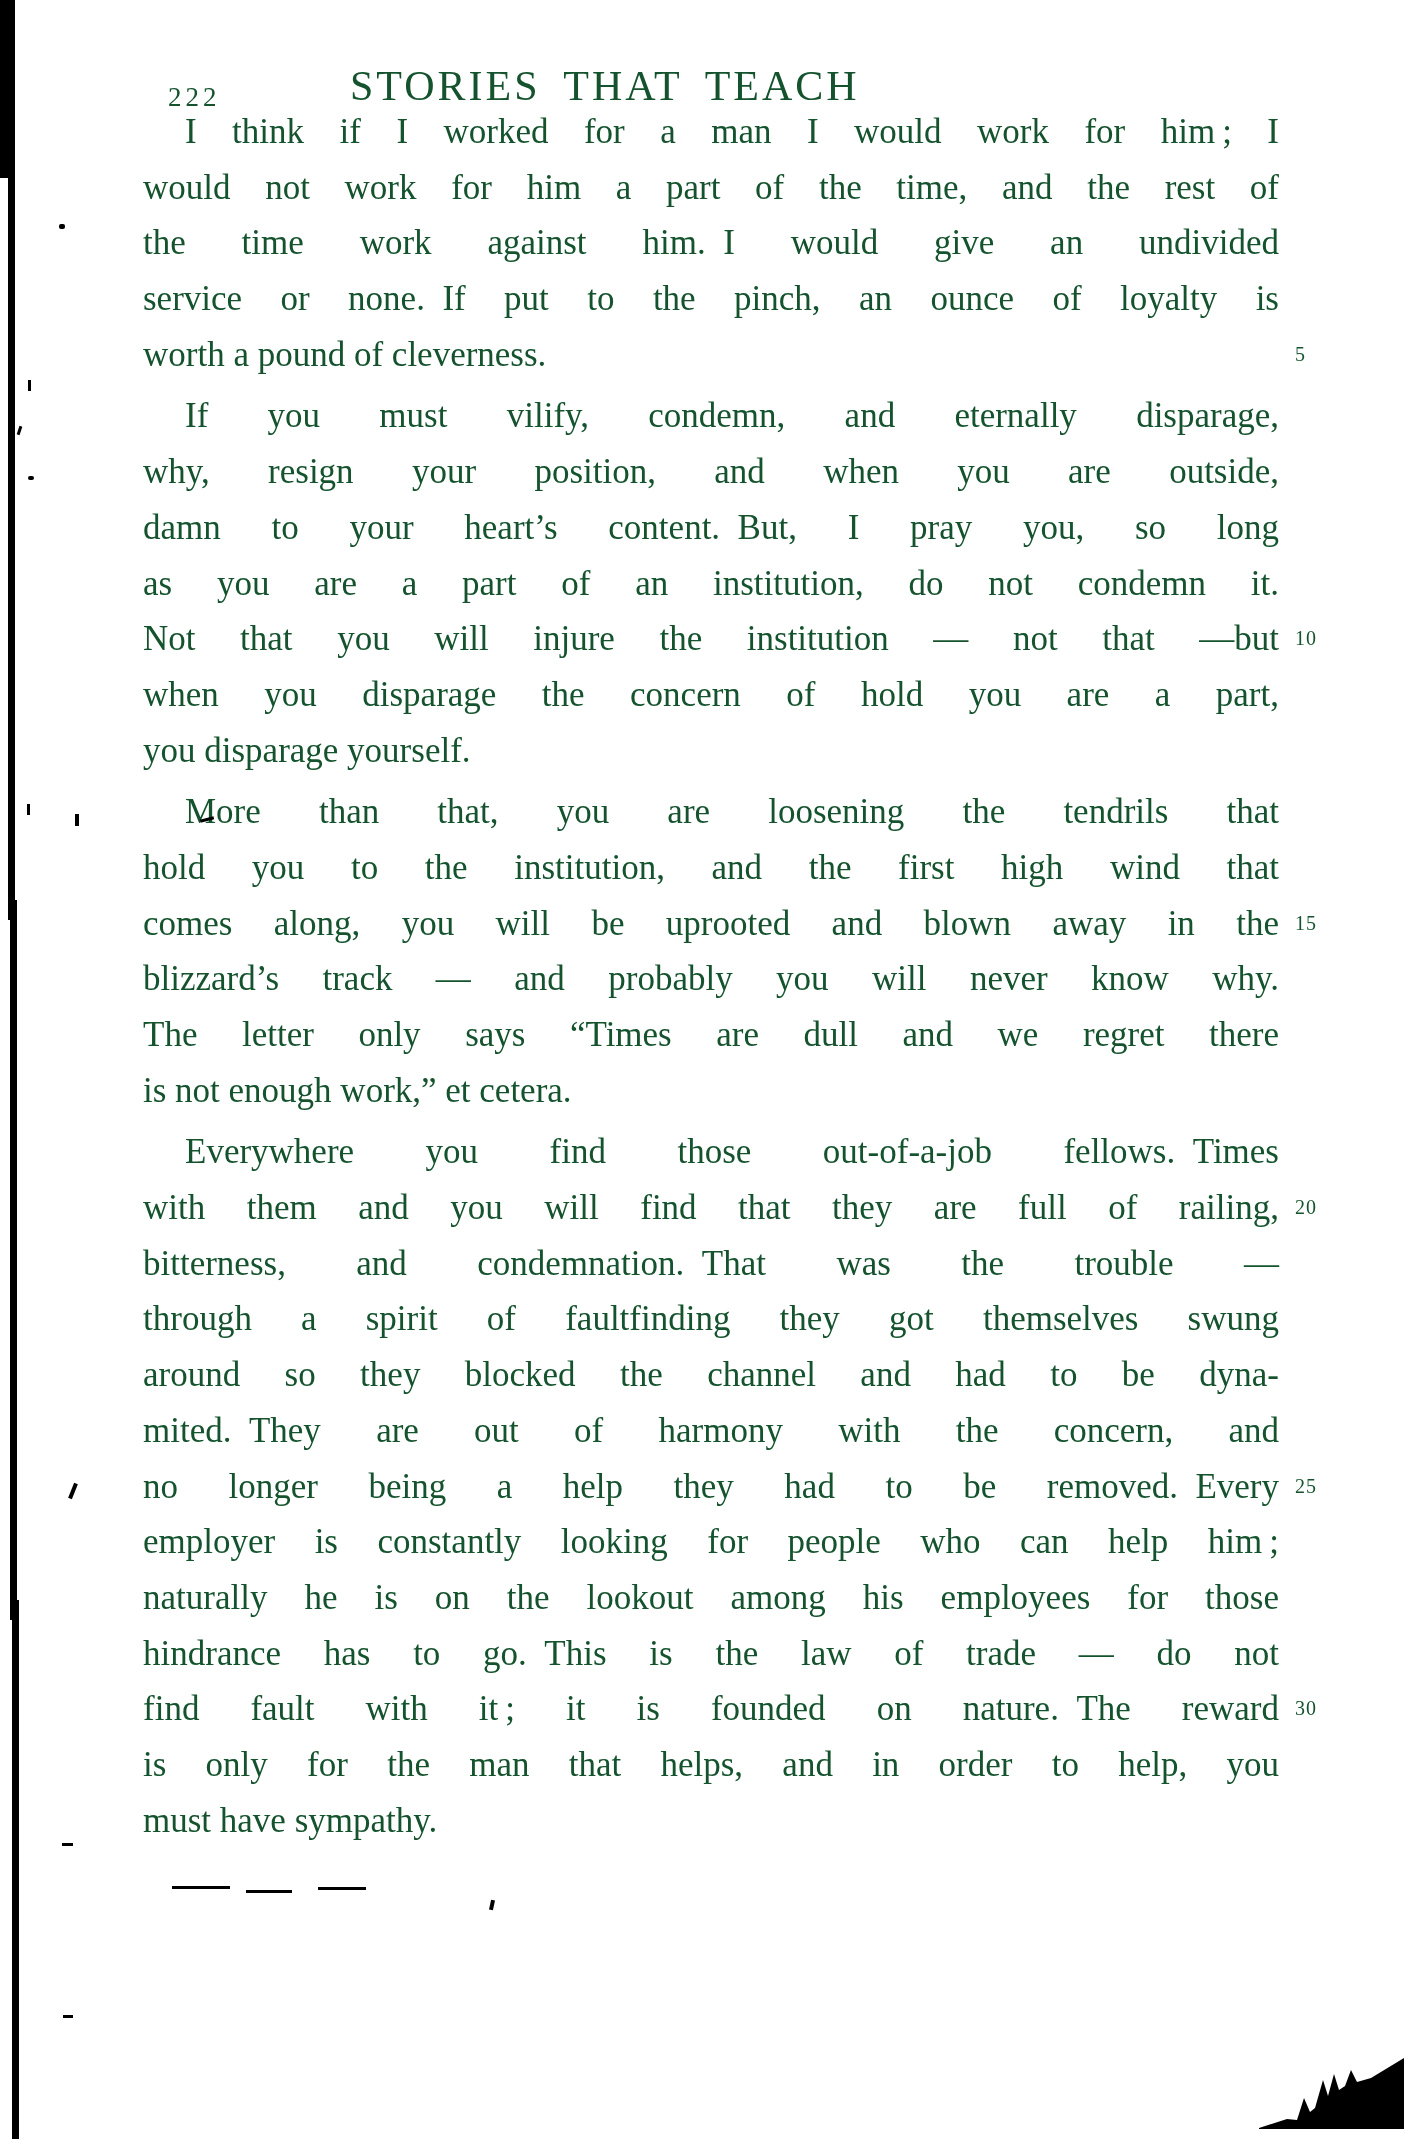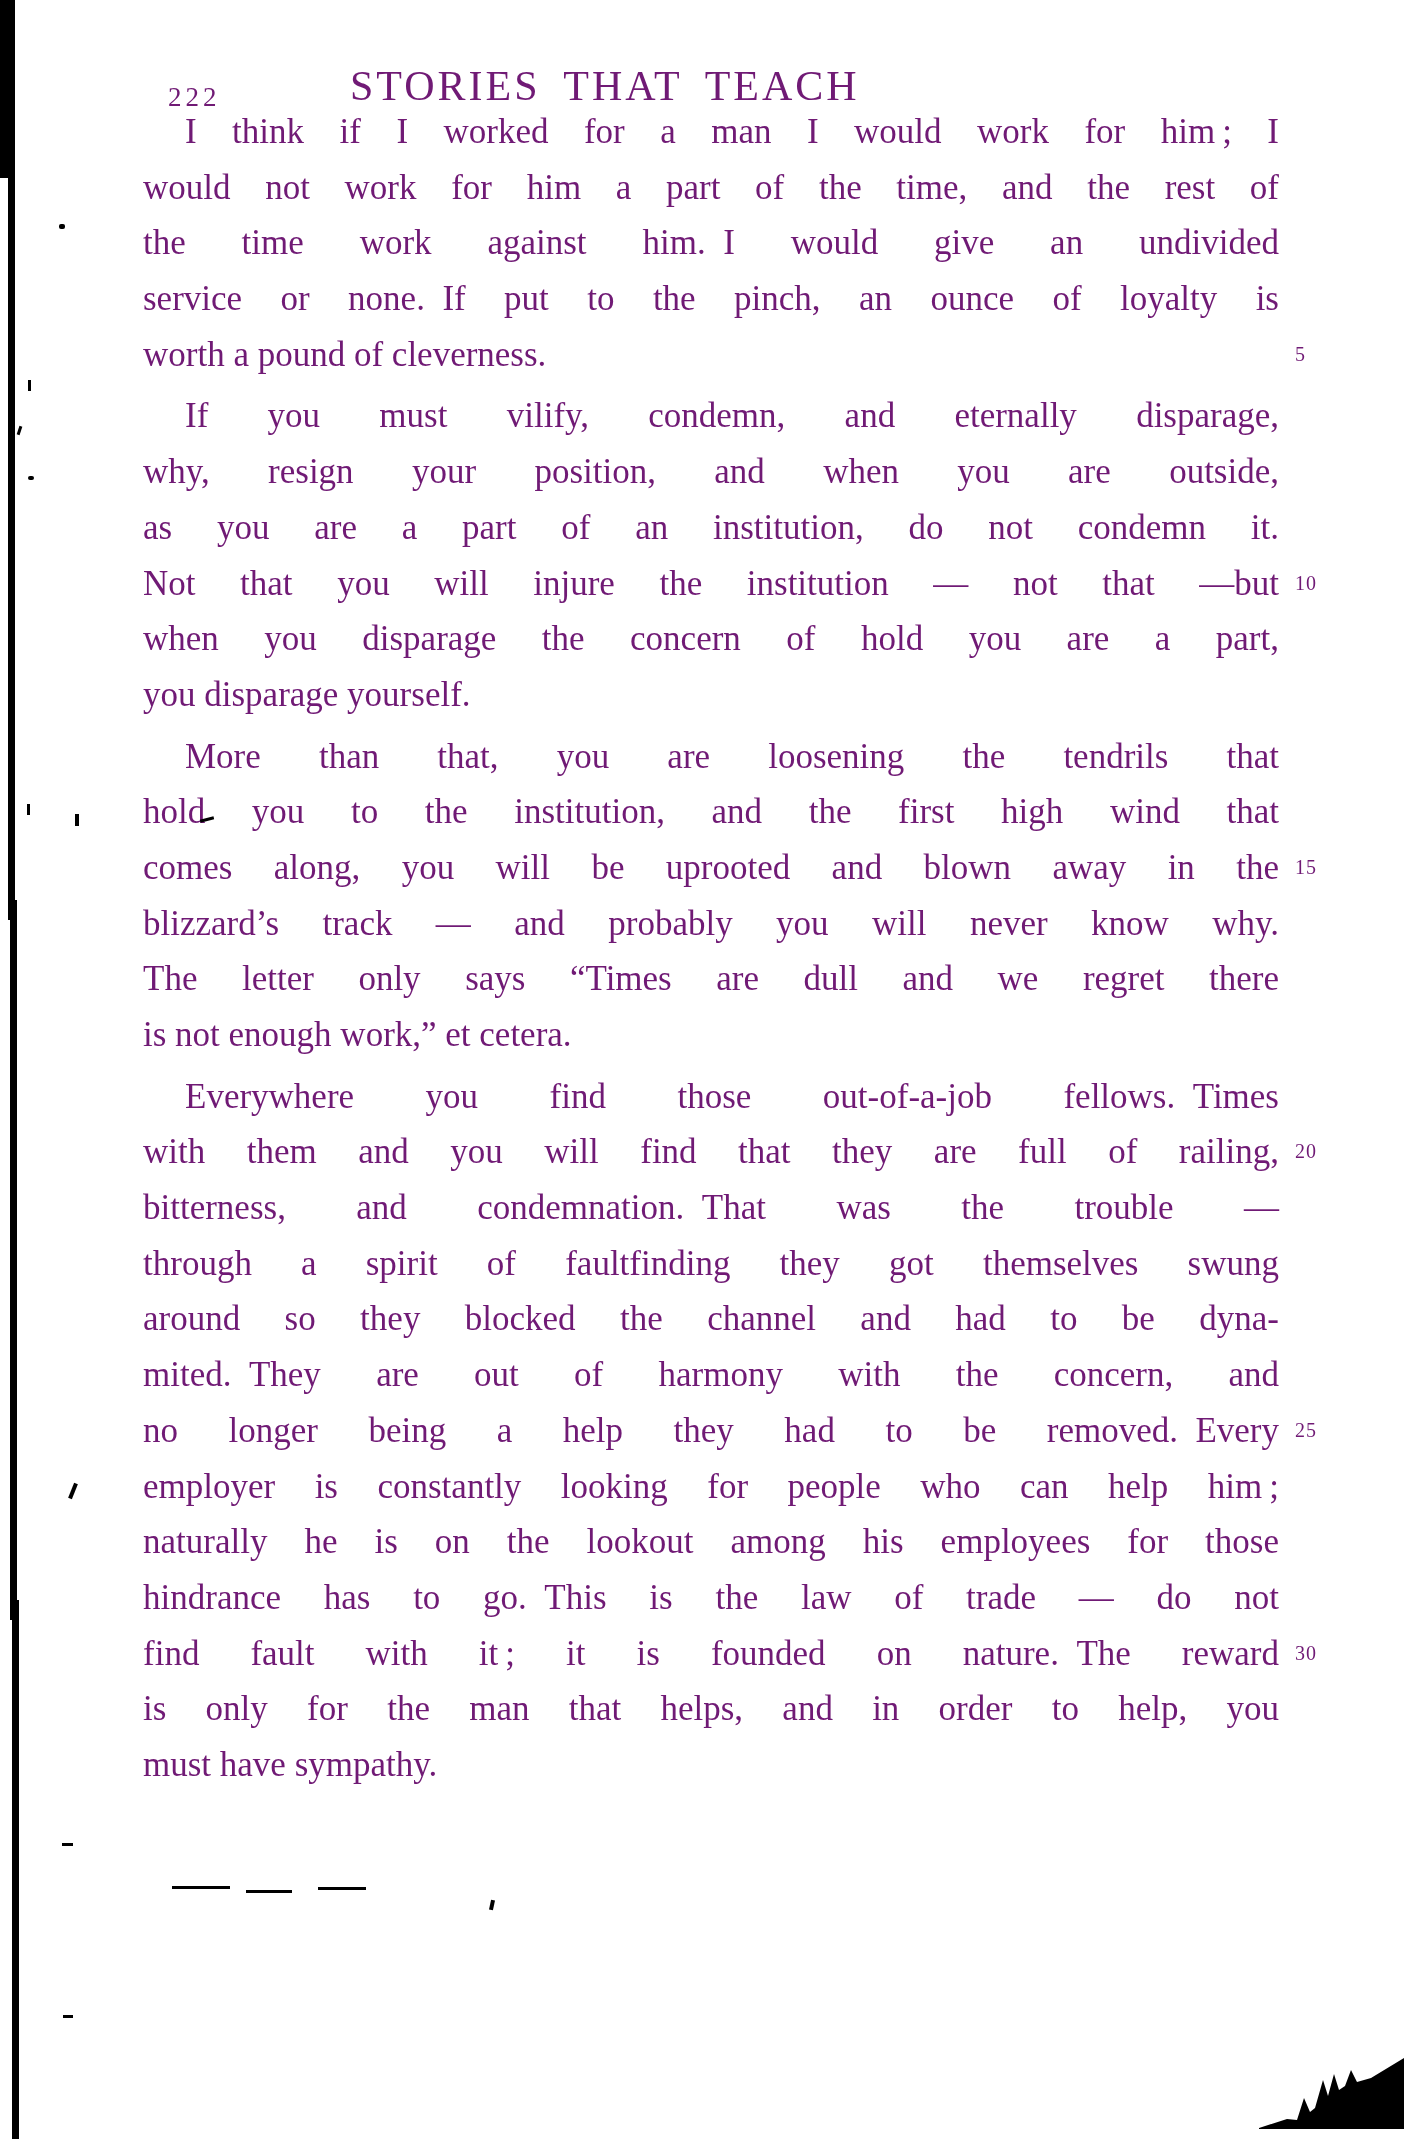--- a/index.html
+++ b/index.html
@@ -2,21 +2,21 @@
 <html><head>
 <meta charset="utf-8">
 <style>
   html, body { margin: 0; padding: 0; }
   .page {
     position: relative;
     width: 1404px;
     height: 2139px;
     background: #ffffff;
     font-family: "Liberation Serif", "DejaVu Serif", serif;
-    color: #701a75;
+    color: #14532d;
     overflow: hidden;
   }
 
   
   .header { position: absolute; top: 0; left: 0; width: 100%; height: 120px; }
   .page-number {
     position: absolute;
     left: 168px; top: 82px;
     font-size: 27px;
     letter-spacing: 4px;
@@ -108,20 +108,23 @@
         </div>
       </div>
       <div class="para">
         <div class="line first">
           <span class="ltext">If you must vilify, condemn, and eternally disparage,</span>
         </div>
         <div class="line">
           <span class="ltext">why, resign your position, and when you are outside,</span>
         </div>
         <div class="line">
+          <span class="ltext">damn to your heart’s content. But, I pray you, so long</span>
+        </div>
+        <div class="line">
           <span class="ltext">as you are a part of an institution, do not condemn it.</span>
         </div>
         <div class="line">
           <span class="ltext">Not that you will injure the institution — not that —but</span>
           <span class="lnum">10</span>
         </div>
         <div class="line">
           <span class="ltext">when you disparage the concern of hold you are a part,</span>
         </div>
         <div class="line plast">

